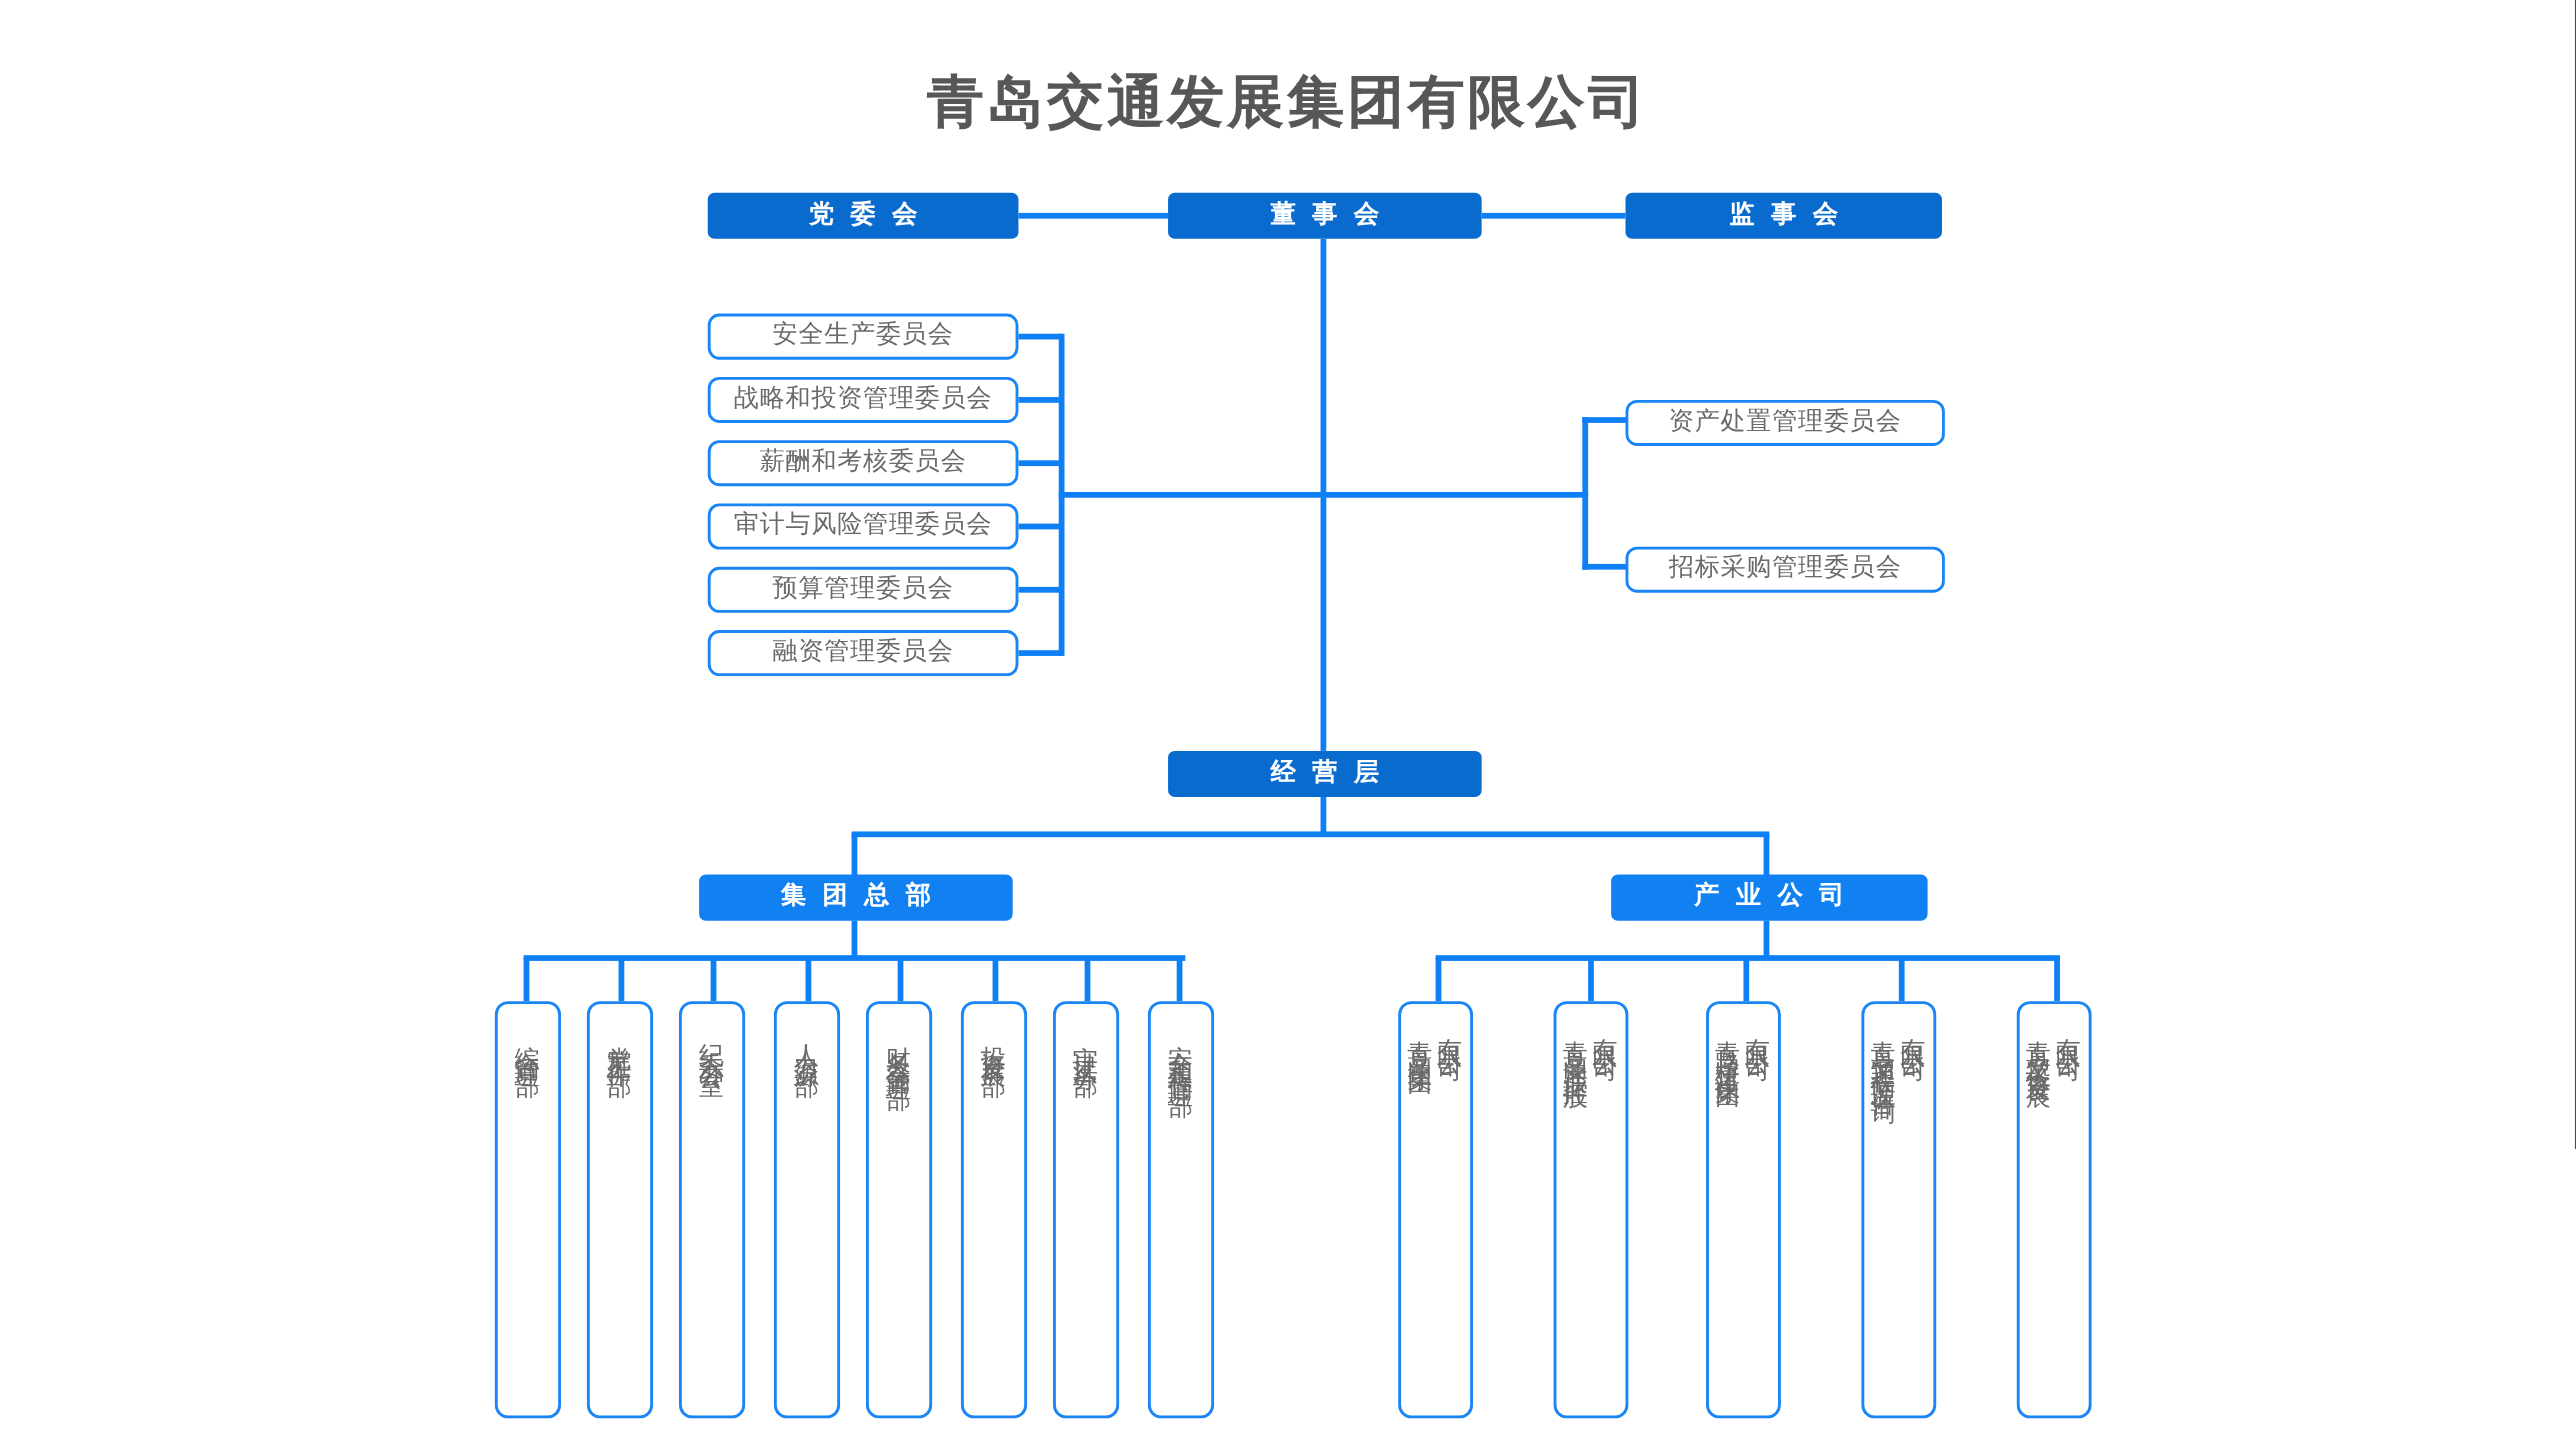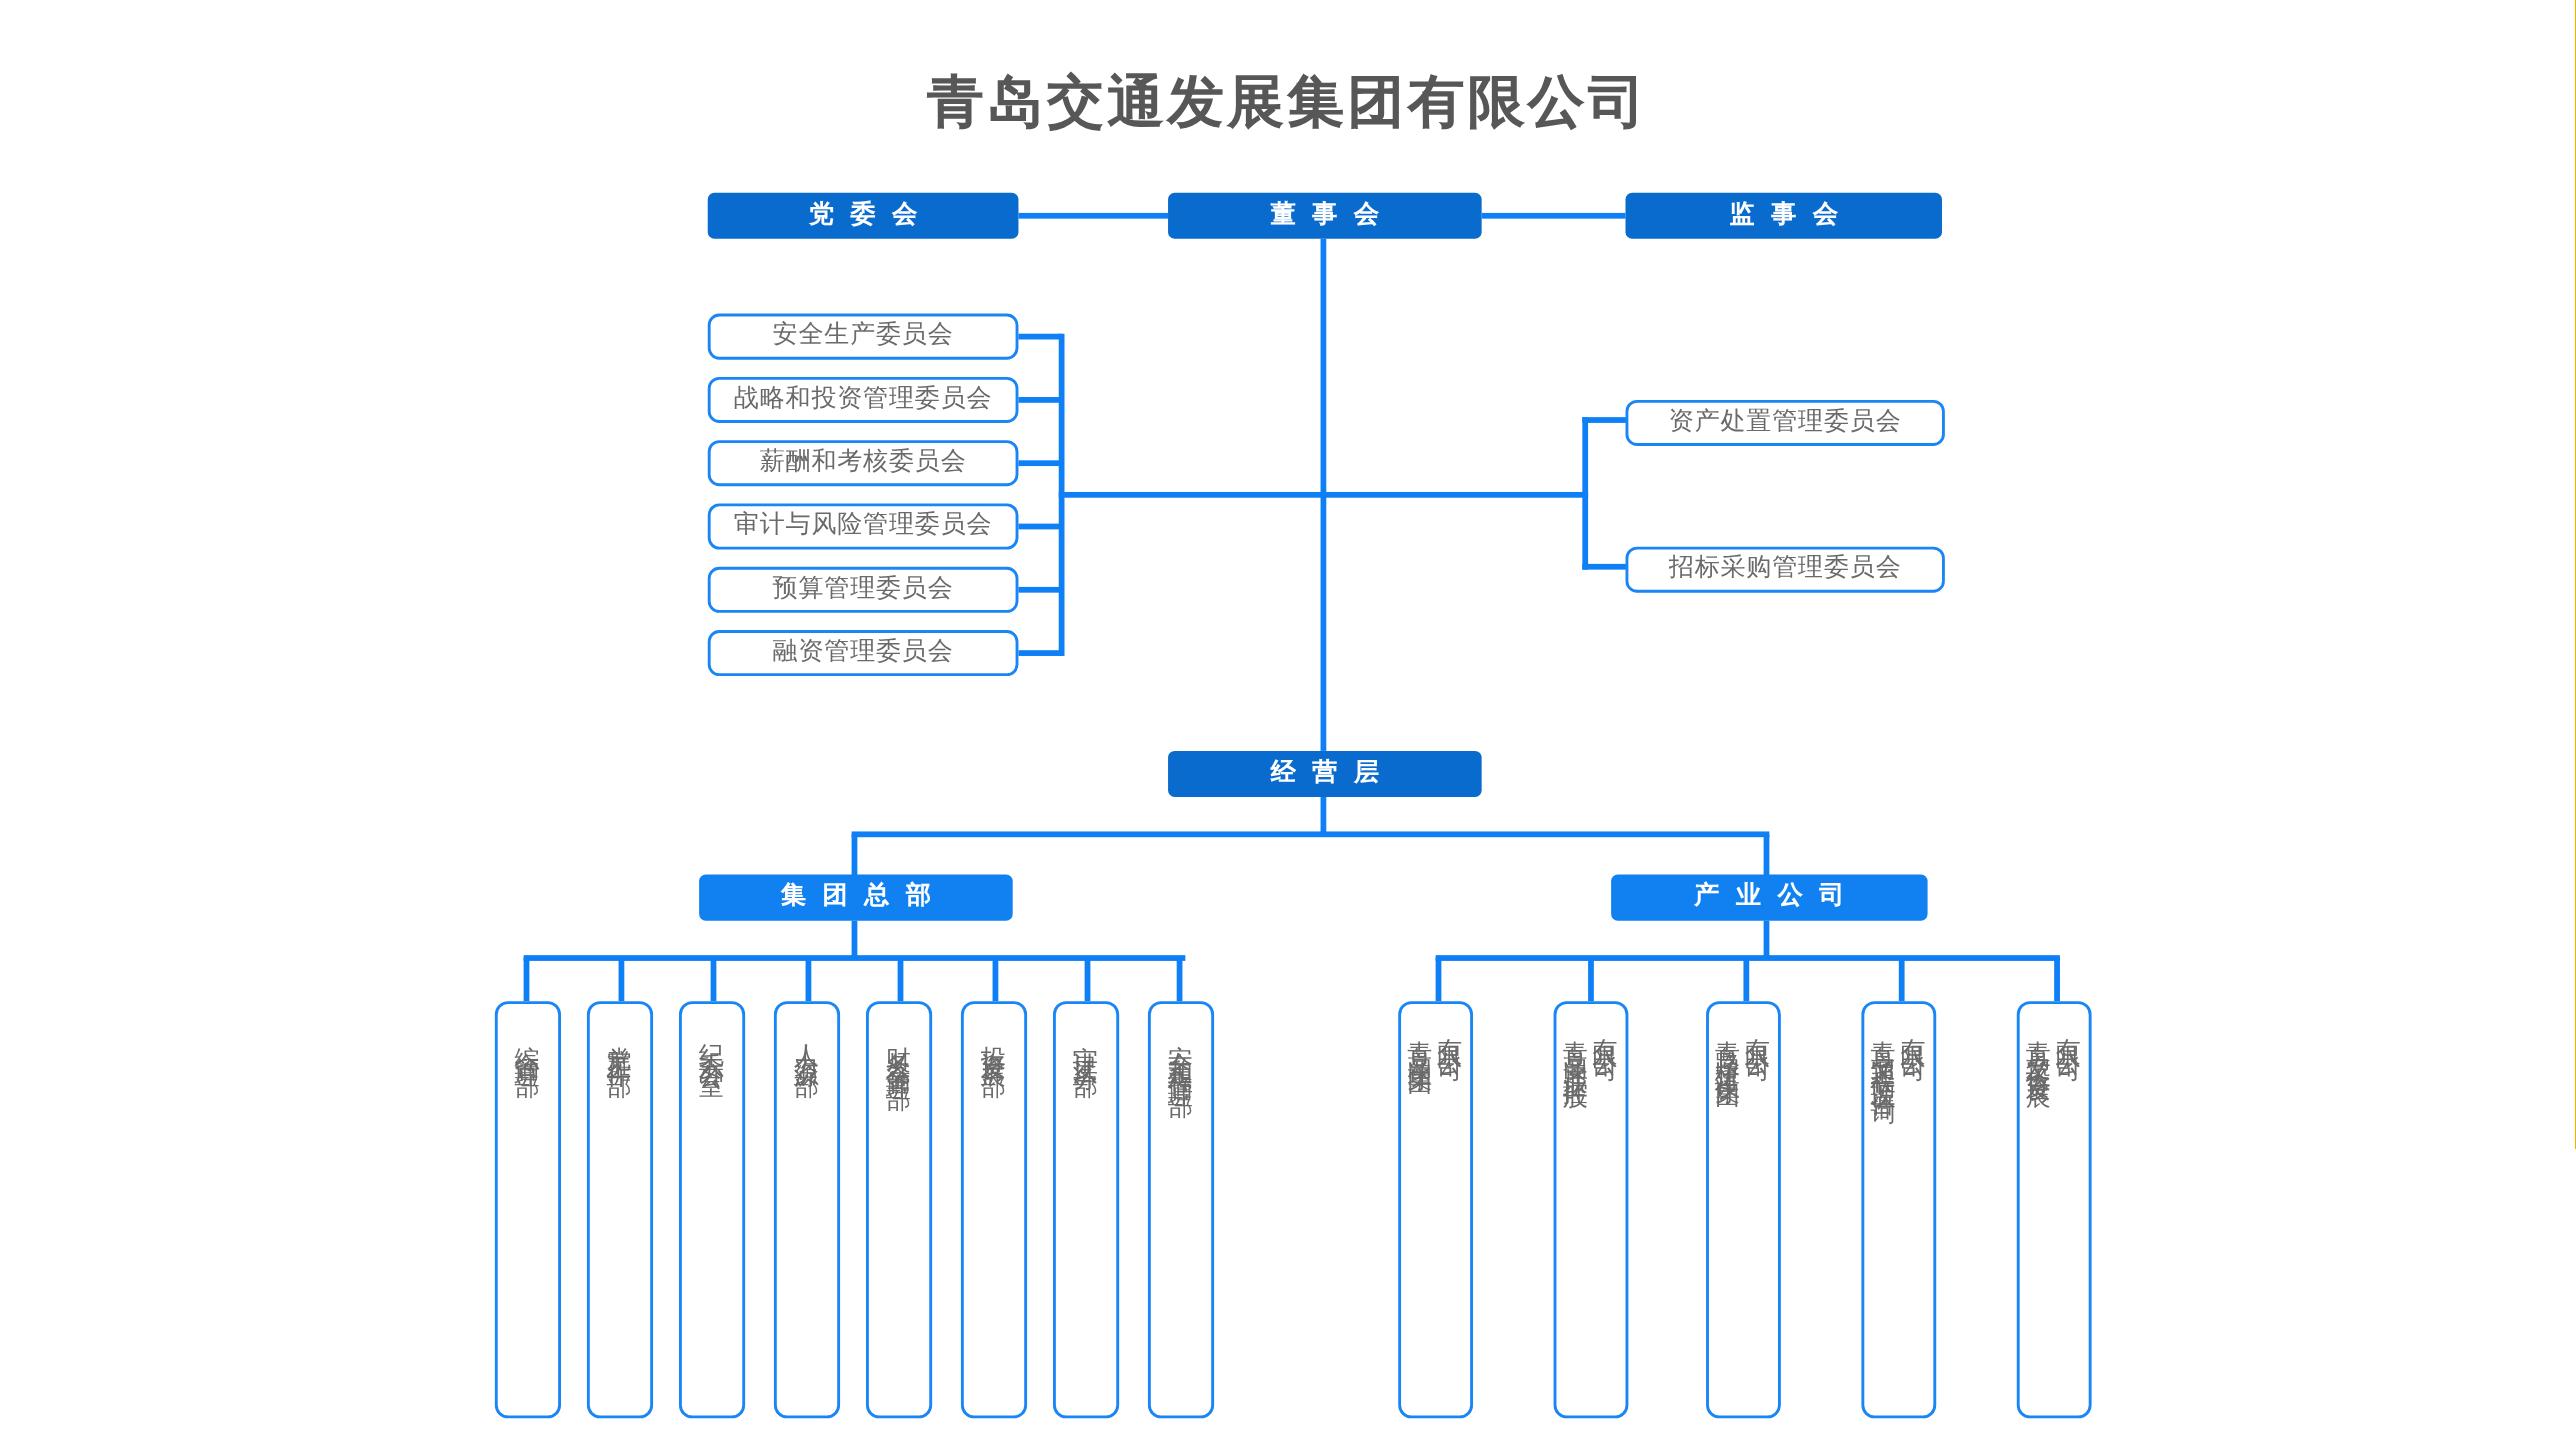--- a/index.html
+++ b/index.html
@@ -1,18 +1,18 @@
 <!DOCTYPE html>
 <html style="font-size:9.3px"><head>
 <meta charset="utf-8">
 <style>
   html,body{margin:0;padding:0;background:#ffffff;}
   body{width:2576px;height:1449px;overflow:hidden;
        font-family:"Liberation Sans","DejaVu Sans",sans-serif;}
-  .stage{position:relative;width:2576px;height:1149px;background:#eab308;}
+  .stage{position:relative;width:2576px;height:1149px;background:#b91c1c;}
   #canvas{position:absolute;left:0;top:0;width:895px;height:504px;
           transform:scale(2.8770);transform-origin:0 0;background:#ffffff;}
 
   .page-title{position:absolute;left:0;top:22px;width:895px;text-align:center;
               font-size:19.7px;font-weight:bold;color:#575757;letter-spacing:1.2px;}
 
   
   .hline,.vline{position:absolute;background:#0e7ff5;}
 
   

